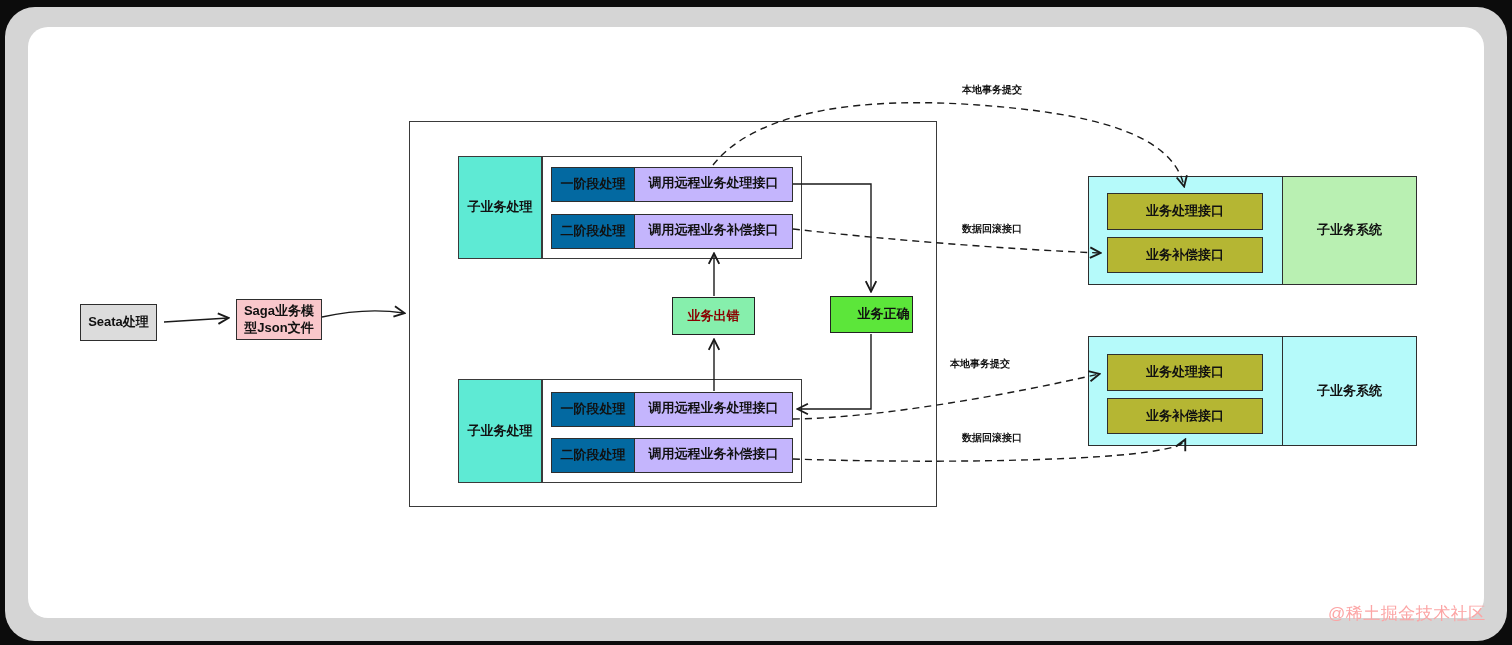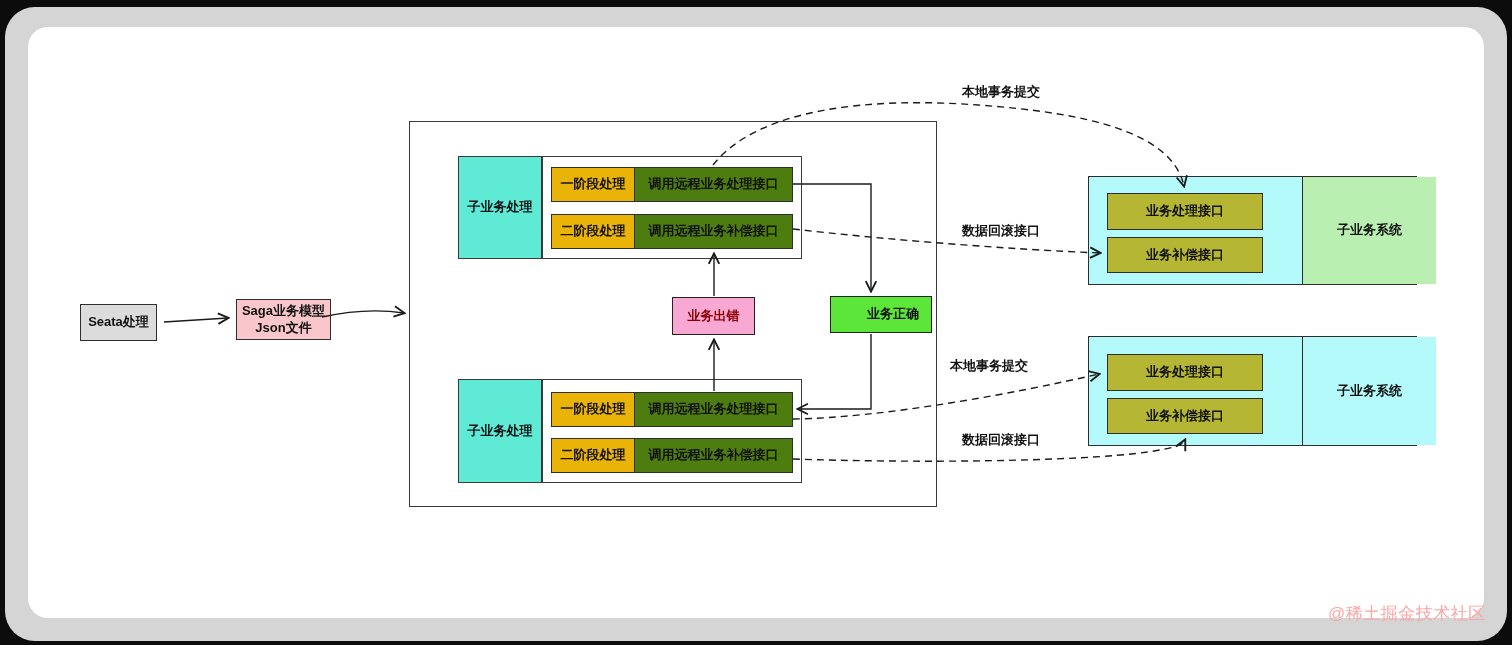--- a/index.html
+++ b/index.html
@@ -9,60 +9,60 @@
   
   .frame-gray { position:absolute; left:5px; top:7px; width:1502px; height:634px;
                 background:#d5d5d5; border-radius:30px; }
   .frame-white { position:absolute; left:28px; top:27px; width:1456px; height:591px;
                  background:#ffffff; border-radius:20px; }
 
   .node { position:absolute; display:flex; align-items:center; justify-content:center;
           text-align:center; font-size:13px; font-weight:700; color:#111; line-height:1.25; }
 
   .seata      { left:80px;  top:304px; width:77px;  height:37px; background:#dcdcdc; border:1.5px solid #2e2e2e; }
-  .saga       { left:236px; top:299px; width:95px;  height:41px; background:#f9c7cb; border:1.5px solid #2e2e2e; padding:2px; }
+  .saga       { left:236px; top:299px; width:86px;  height:41px; background:#f9c7cb; border:1.5px solid #2e2e2e; padding:2px; }
 
   .orchestrator { position:absolute; left:409px; top:121px; width:528px; height:386px;
                   background:#ffffff; border:1.4px solid #3a3a3a; }
 
   .grp-label  { background:#5eead4; border:1.4px solid #3a3a3a; }
   .grp-rows   { position:absolute; background:#ffffff; border:1.4px solid #3a3a3a; }
-  .phase      { background:#eab308; border:1.4px solid #2e2e2e; }
-  .action     { background:#4d7c0f; border:1.4px solid #2e2e2e; }
+  .phase      { background:#0369a1; border:1.4px solid #2e2e2e; }
+  .action     { background:#c4b5fd; border:1.4px solid #2e2e2e;font-family:Liberation Mono, monospace; }
 
   .g1-label { left:458px; top:156px; width:84px; height:103px; }
   .g1-rows  { left:542px; top:156px; width:260px; height:103px; }
   .g1-p1 { left:551px; top:167px; width:84px;  height:35px; }
   .g1-a1 { left:634px; top:167px; width:159px; height:35px; }
   .g1-p2 { left:551px; top:214px; width:84px;  height:35px; }
   .g1-a2 { left:634px; top:214px; width:159px; height:35px; }
 
   .g2-label { left:458px; top:379px; width:84px; height:104px; }
   .g2-rows  { left:542px; top:379px; width:260px; height:104px; }
   .g2-p1 { left:551px; top:392px; width:84px;  height:35px; }
   .g2-a1 { left:634px; top:392px; width:159px; height:35px; }
   .g2-p2 { left:551px; top:438px; width:84px;  height:35px; }
   .g2-a2 { left:634px; top:438px; width:159px; height:35px; }
 
-  .err  { left:672px; top:297px; width:83px; height:38px; background:#f9a8d4; border:1.4px solid #222; color:#8b0000; }
-  .ok   { left:830px; top:296px; width:102px; height:37px; background:#5ce63a; border:1.4px solid #222;padding-left:24px; }
+  .err  { left:672px; top:297px; width:83px; height:38px; background:#86efac; border:1.4px solid #222; color:#8b0000; }
+  .ok   { left:830px; top:296px; width:83px; height:37px; background:#5ce63a; border:1.4px solid #222;padding-left:24px; }
 
   .sys-container { position:absolute; width:329px; background:#b5fafa; border:1.4px solid #2e2e2e; }
   .sys-top    { left:1088px; top:176px; height:109px; }
   .sys-bottom { left:1088px; top:336px; height:110px; }
   .iface { background:#b5b633; border:1.4px solid #2e2e2e;text-align:right; }
   .s1-i1 { left:1107px; top:193px; width:156px; height:37px; }
   .s1-i2 { left:1107px; top:237px; width:156px; height:36px; }
   .s2-i1 { left:1107px; top:354px; width:156px; height:37px; }
   .s2-i2 { left:1107px; top:398px; width:156px; height:36px; }
-  .panel { border-left:1.4px solid #2e2e2e;margin-left:20px; }
+  .panel { border-left:1.4px solid #2e2e2e; }
   .s1-panel { left:1282px; top:177.4px; width:134px; height:106.2px; background:#b9f0b2; }
   .s2-panel { left:1282px; top:337.4px; width:134px; height:107.2px; background:#b5fafa; }
 
-  .edge-label { position:absolute; font-size:13px; font-weight:700; color:#111; white-space:nowrap; }
+  .edge-label { position:absolute; font-size:10px; font-weight:700; color:#111; white-space:nowrap; }
   .el-commit-top { left:962px; top:83px; }
   .el-rollback-top { left:962px; top:222px; }
   .el-commit-bottom { left:950px; top:357px; }
   .el-rollback-bottom { left:962px; top:431px; }
 
   svg.arrows { position:absolute; left:0; top:0; width:1512px; height:645px; pointer-events:none; }
 
   .watermark { position:absolute; left:1328px; top:602px; width:166px; font-size:17px;
                color:#fca5a5; letter-spacing:0.5px; white-space:nowrap; }
 </style>

